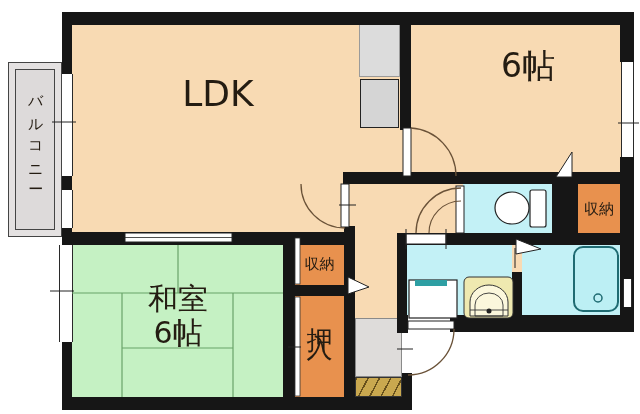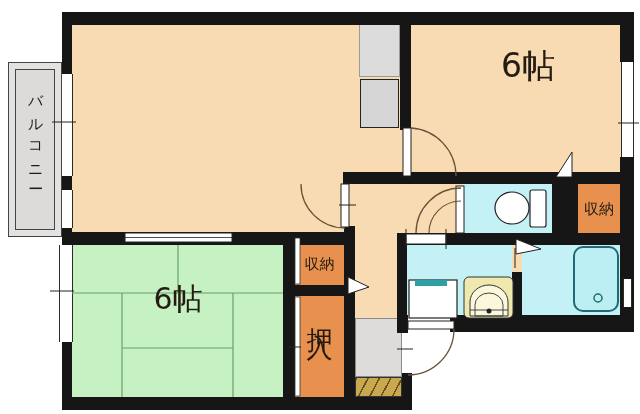--- a/index.html
+++ b/index.html
@@ -146,25 +146,27 @@
       <circle cx="489" cy="311" r="2.5" fill="#222"></circle>
     </g>
 
     <g>
       <rect x="574" y="247" width="44" height="64" rx="9" fill="#BCEFF4" stroke="#1f6b72" stroke-width="2"></rect>
       <circle cx="598" cy="298" r="4" fill="none" stroke="#1f6b72" stroke-width="1.5"></circle>
     </g>
   </svg>
 
   <div class="lbl" style="left:128px;top:74px;width:180px;font-size:36px;">
+    <div>LDK</div>
   </div>
   <div class="lbl" style="left:438px;top:48px;width:180px;font-size:33px;">
     <div>6帖</div>
   </div>
   <div class="lbl" style="left:88px;top:282px;width:180px;font-size:30px;">
+    <div>和室</div>
     <div>6帖</div>
   </div>
   <div class="lbl" style="left:295px;top:256px;width:49px;font-size:15px;">収納</div>
   <div class="lbl" style="left:578px;top:201px;width:42px;font-size:15px;">収納</div>
   <div class="lbl vtext" style="left:305px;top:307px;font-size:26px;letter-spacing:6px;">押入</div>
   <div class="lbl vtext" style="left:27px;top:84px;font-size:15px;letter-spacing:7px;">バルコニー</div>
 
 </div>
 
 </body></html>

